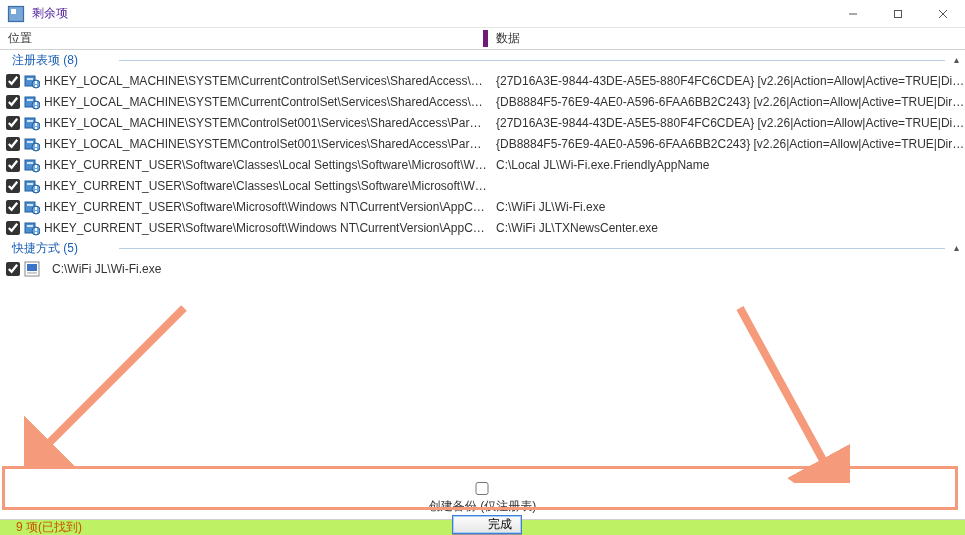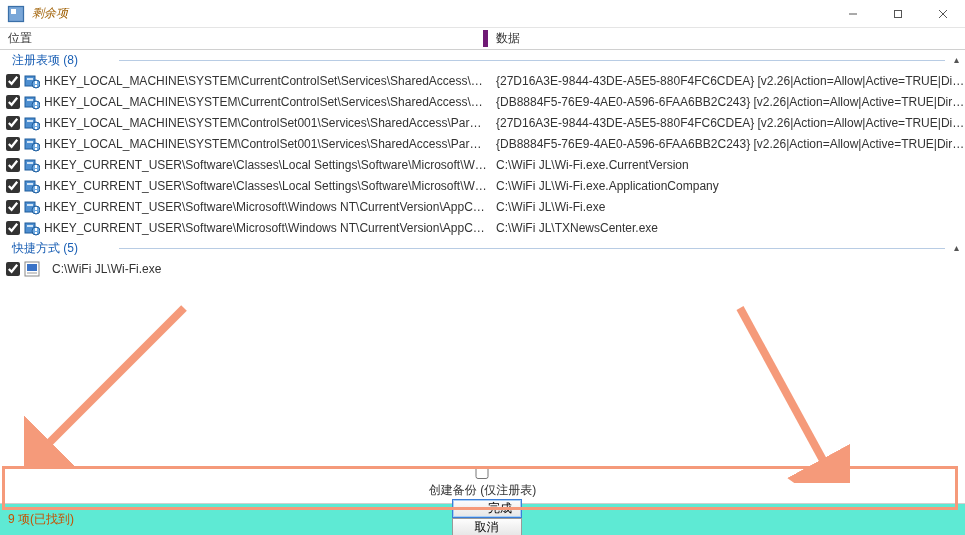--- a/index.html
+++ b/index.html
@@ -1,19 +1,19 @@
 <!DOCTYPE html>
 <html><head>
 <meta charset="utf-8">
 <style>
   * { box-sizing: border-box; }
   html, body { margin:0; padding:0; width:965px; height:535px; font-family: "Microsoft YaHei", Tahoma, Arial, sans-serif; background:#fff; overflow:hidden; }
   .titlebar { height:28px; display:flex; align-items:center; border-bottom:1px solid #e5e5e5; position:relative; }
   .titlebar .icon { width:20px; height:20px; margin:0 6px; display:flex; align-items:center; justify-content:center; }
-  .titlebar .title { font-size:12px; color:#a16207;font-style:italic; }
+  .titlebar .title { font-size:12px; color:#4c1d95; }
   .winbtns { position:absolute; right:0; top:0; height:28px; display:flex; }
   .winbtn { width:45px; height:28px; display:flex; align-items:center; justify-content:center; color:#777; }
   .winbtn svg { width:10px; height:10px; }
   .headers { height:22px; display:flex; align-items:center; background:#fff; border-bottom:1px solid #d0d0d0; font-size:12px; color:#333; }
   .headers .col1 { flex:0 0 488px; padding-left:8px; border-right:5px solid #701a75; }
   .headers .col2 { flex:1; padding-left:8px;font-family:Liberation Serif, serif; }
   .listarea { height:420px; overflow:hidden; position:relative; font-size:12px; }
   .group-hdr { height:20px; display:flex; align-items:center; color:#1a5fb4; position:relative; padding-left:12px;gap:33px; }
   .group-hdr .line { flex:1; height:0; border-top:1px solid #b8cce4; margin-left:8px; margin-right:20px; }
   .group-hdr .caret { position:absolute; right:6px; top:4px; color:#555; font-size:10px; }
@@ -22,21 +22,21 @@
   .row .ico { width:16px; height:16px; margin-right:4px; flex:0 0 auto; display:flex; align-items:center; justify-content:center; }
   .row .txt { flex:0 0 444px; overflow:hidden; text-overflow:ellipsis; }
   .row .data { flex:1; padding-left:8px; overflow:hidden; text-overflow:ellipsis; }
   .bottompanel { position:absolute; left:0; right:0; bottom:0; }
   .btnrow { height:40px; display:flex; align-items:center; padding:0 10px;flex-direction:column; }
   .btnrow .spacer { flex:1; }
   .chk2 { width:14px; height:14px; margin-right:6px; }
   .lbl { font-size:12px; color:#333; }
   .btn { width:70px; height:22px; font-size:12px; background:linear-gradient(#fdfdfd,#e6e6e6); border:1px solid #999; margin-left:8px; display:flex; align-items:center; justify-content:center; cursor:default; }
   .btn.primary { border:1px solid #3b7dd8; box-shadow:0 0 0 1px #a8cef5 inset;padding-left:27px; }
-  .status { height:32px; background:#5eead4; border-top:1px solid #d0d0d0; font-size:12px; color:#c75000; padding-left:8px; display:flex; align-items:center; }
+  .status { height:16px; background:#bef264; border-top:1px solid #d0d0d0; font-size:12px; color:#c75000; padding-left:16px; display:flex; align-items:center; }
   .annot-rect { position:absolute; border:3px solid #f59a7a; pointer-events:none; }
   .arrow { position:absolute; pointer-events:none; }
   input[type=checkbox] { accent-color:#333; }
 </style>
 </head>
 <body>
 
 <div class="titlebar">
   <span class="icon">
     <svg viewBox="0 0 16 16">
@@ -137,35 +137,34 @@
       <span class="ico">
         <svg viewBox="0 0 16 16">
           <rect x="1" y="3" width="10" height="10" fill="#4d8ed0" stroke="#1f5d9c"></rect>
           <rect x="3" y="5" width="6" height="2" fill="#cfe4f7"></rect>
           <circle cx="12" cy="11" r="4" fill="#6fa9e0" stroke="#1f5d9c"></circle>
           <rect x="11" y="8" width="2" height="3" fill="#fff"></rect>
           <rect x="11" y="12" width="2" height="2" fill="#fff"></rect>
         </svg>
       </span>
       <span class="txt">HKEY_CURRENT_USER\Software\Classes\Local Settings\Software\Microsoft\Windows\S...</span>
-      <span class="data">C:\WiFi JL\Wi-Fi.exe.CurrentVersion</span>
+      <span class="data">C:\Local JL\Wi-Fi.exe.FriendlyAppName</span>
     </div>
     <div class="row">
       <input type="checkbox" checked="" class="chk" style="">
       <span class="ico">
         <svg viewBox="0 0 16 16">
           <rect x="1" y="3" width="10" height="10" fill="#4d8ed0" stroke="#1f5d9c"></rect>
           <rect x="3" y="5" width="6" height="2" fill="#cfe4f7"></rect>
           <circle cx="12" cy="11" r="4" fill="#6fa9e0" stroke="#1f5d9c"></circle>
           <rect x="11" y="8" width="2" height="3" fill="#fff"></rect>
           <rect x="11" y="12" width="2" height="2" fill="#fff"></rect>
         </svg>
       </span>
       <span class="txt">HKEY_CURRENT_USER\Software\Classes\Local Settings\Software\Microsoft\Windows\S...</span>
-      <span class="data">C:\WiFi JL\Wi-Fi.exe.ApplicationCompany</span>
     </div>
     <div class="row">
       <input type="checkbox" checked="" class="chk" style="">
       <span class="ico">
         <svg viewBox="0 0 16 16">
           <rect x="1" y="3" width="10" height="10" fill="#4d8ed0" stroke="#1f5d9c"></rect>
           <rect x="3" y="5" width="6" height="2" fill="#cfe4f7"></rect>
           <circle cx="12" cy="11" r="4" fill="#6fa9e0" stroke="#1f5d9c"></circle>
           <rect x="11" y="8" width="2" height="3" fill="#fff"></rect>
           <rect x="11" y="12" width="2" height="2" fill="#fff"></rect>

